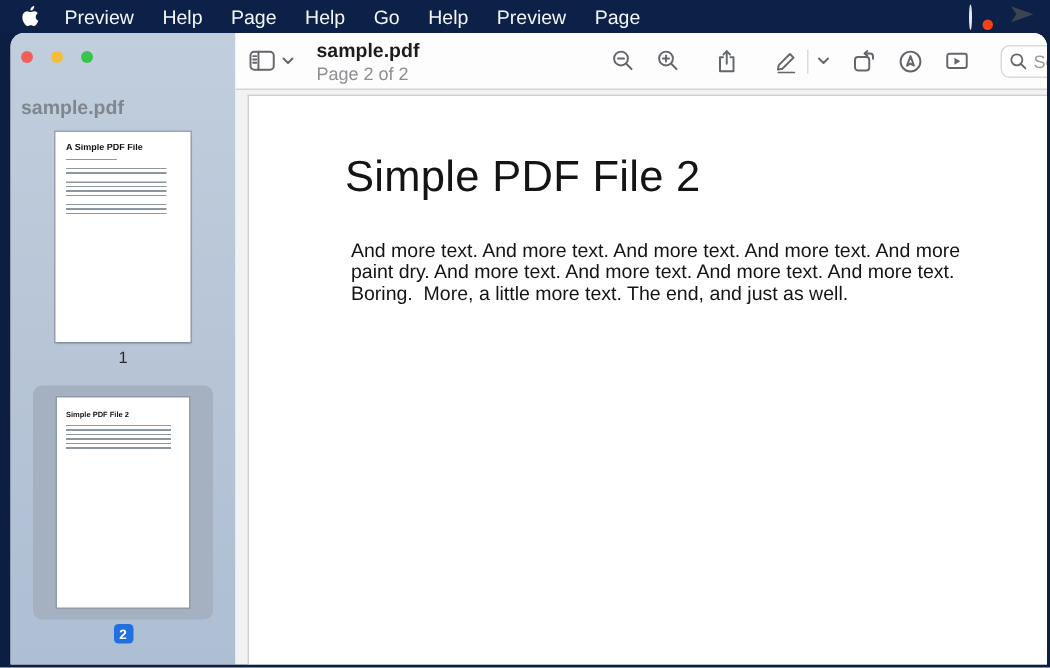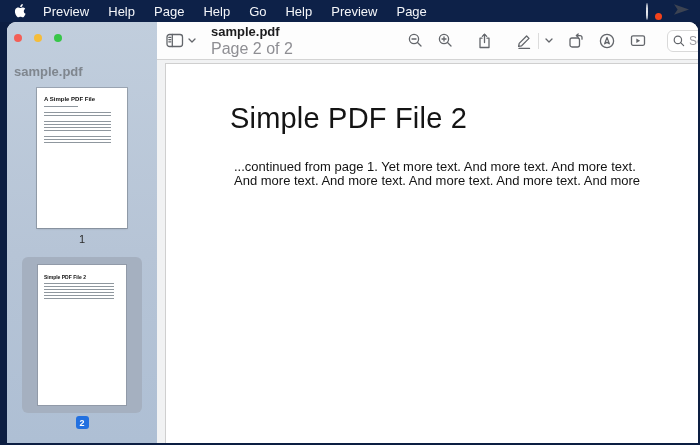--- a/index.html
+++ b/index.html
@@ -70,21 +70,21 @@
   .toolbar{
     position:relative; height:38px; flex:0 0 38px; background:#fdfdfd;
     border-bottom:1px solid #d4d4d4;
     display:flex; align-items:center; padding:0 0 0 9px;
   }
   .tool-icon{ display:flex; align-items:center; justify-content:center; color:#5f6368; }
   .tool-icon svg{ stroke:#63666b; fill:none; stroke-width:1.3; stroke-linecap:round; stroke-linejoin:round; }
   .sidebar-toggle-group{ display:flex; align-items:center; gap:4px; }
   .title-block{ margin-left:15px; line-height:1; }
   .doc-title{ font-size:13px; font-weight:700; color:#1c1c1e; }
-  .doc-subtitle{ font-size:16px; color:#8e8e93; margin-top:3px; }
+  .doc-subtitle{ font-size:12px; color:#8e8e93; margin-top:3px; }
   .tb-spacer{ flex:1; }
   .tb-icons{ display:flex; align-items:center; }
   .tb-icons > *{ margin-left:15px; }
   .tb-icons .first{ margin-left:0; }
   .gap-lg{ margin-left:24px !important; }
   .markup-group{ display:flex; align-items:center; gap:6px; }
   .vdiv{ width:1px; height:16px; background:#dcdcdc; }
   .last-icon{ margin-right:52px; }
   .search-field{
     position:absolute; right:-41px; top:8px; width:72px; height:22px;
@@ -268,20 +268,21 @@
           </svg>
         </span>
         <span class="ph">Search</span>
       </div>
     </div>
 
     <div class="content">
       <div class="pdf-page">
         <div class="doc-heading">Simple PDF File 2</div>
         <div class="doc-body">
-          <div class="bline">...continued from page 1. Yet more text. And more text. And more text.</div>
           <div class="bline">And more text. And more text. And more text. And more text. And more</div>
+          <div class="bline">paint dry. And more text. And more text. And more text. And more text.</div>
+          <div class="bline">Boring.  More, a little more text. The end, and just as well.</div>
         </div>
       </div>
     </div>
 
   </div>
 </div>
 
 </body></html>

